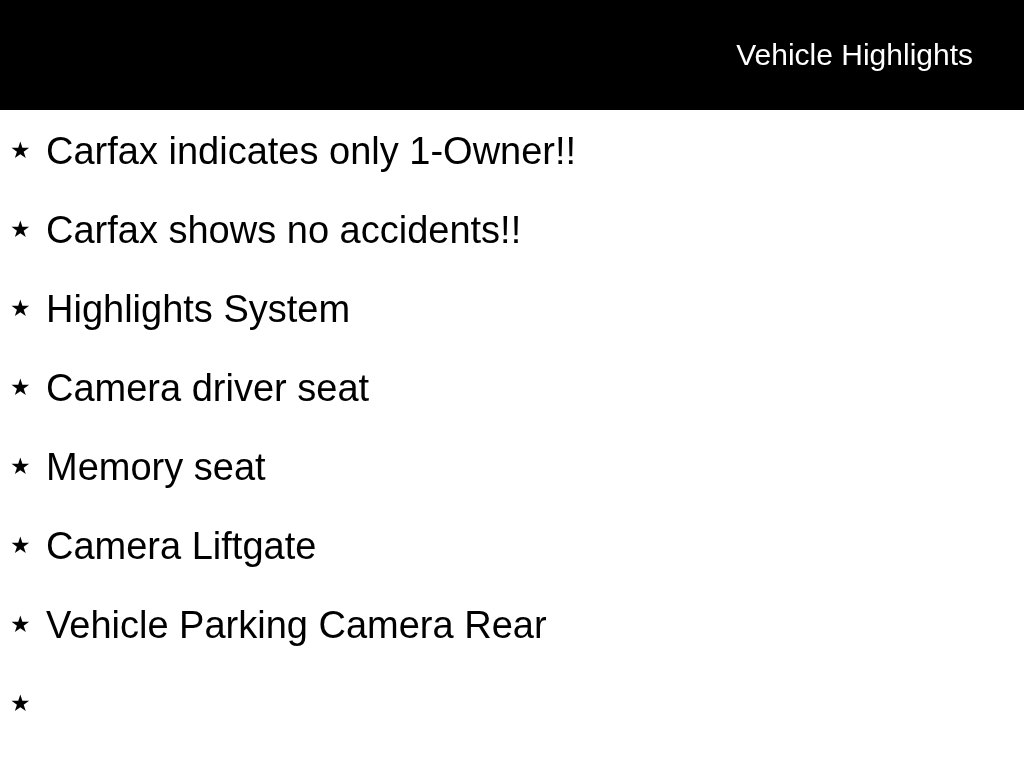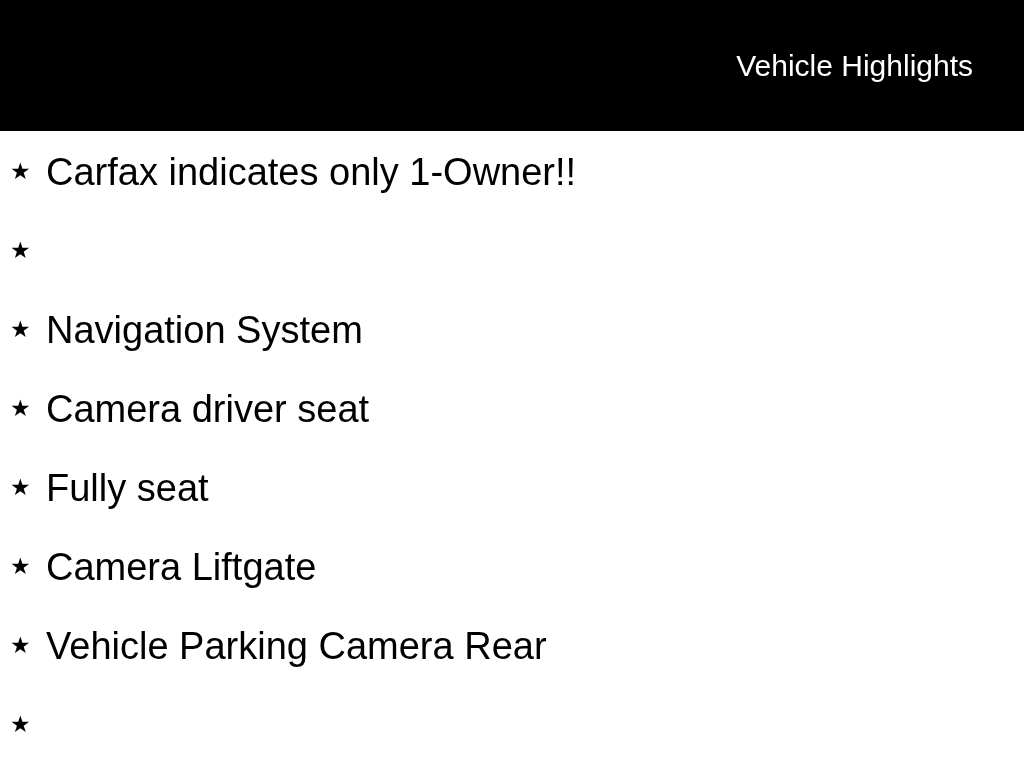--- a/index.html
+++ b/index.html
@@ -11,21 +11,21 @@
     height: 768px;
     background: var(--body-bg, #ffffff);
     font-family: "Liberation Sans", sans-serif;
     overflow: hidden;
   }
   .page {
     width: 1024px;
     height: 768px;
   }
   .topbar {
-    height: 131px;
+    height: 110px;
     background: var(--header-bg, #000000);
     display: flex;
     align-items: center;
     justify-content: flex-end;
     padding-right: 51px;
     box-sizing: border-box;
   }
   .topbar .title {
     color: var(--header-text, #ffffff);
     font-size: 30px;
@@ -66,32 +66,33 @@
   <header class="topbar">
     <span class="title">Vehicle Highlights</span>
   </header>
   <main class="list">
       <div class="item">
         <span class="star">★</span>
         <span class="label">Carfax indicates only 1-Owner!!</span>
       </div>
       <div class="item">
         <span class="star">★</span>
+        <span class="label">Carfax shows no accidents!!</span>
       </div>
       <div class="item">
         <span class="star">★</span>
-        <span class="label">Navigation System</span>
+        <span class="label">Highlights System</span>
       </div>
       <div class="item">
         <span class="star">★</span>
         <span class="label">Camera driver seat</span>
       </div>
       <div class="item">
         <span class="star">★</span>
-        <span class="label">Fully seat</span>
+        <span class="label">Memory seat</span>
       </div>
       <div class="item">
         <span class="star">★</span>
         <span class="label">Camera Liftgate</span>
       </div>
       <div class="item">
         <span class="star">★</span>
         <span class="label">Vehicle Parking Camera Rear</span>
       </div>
       <div class="item">

